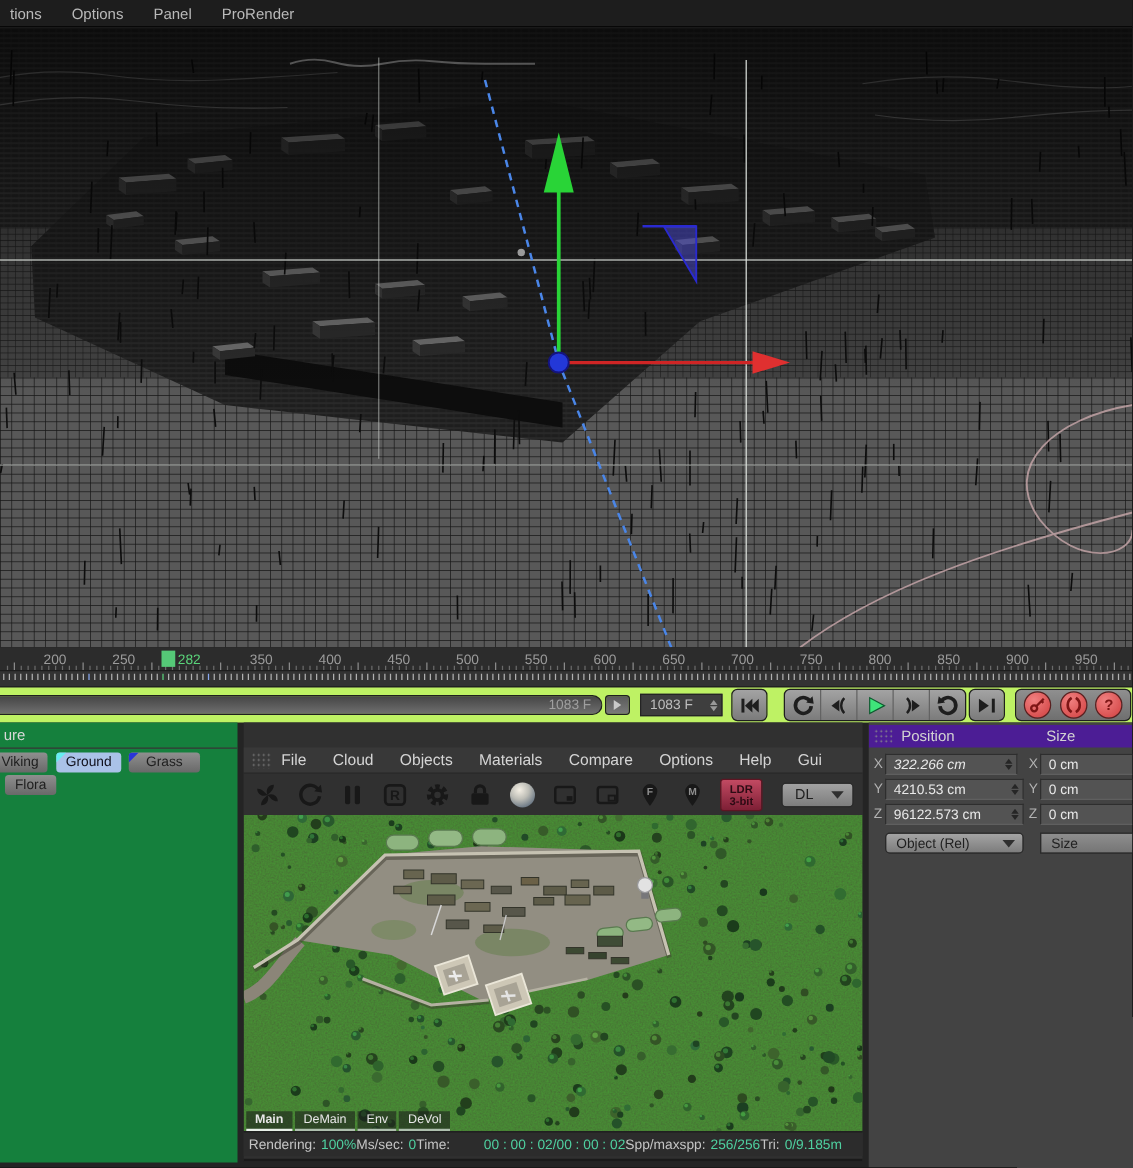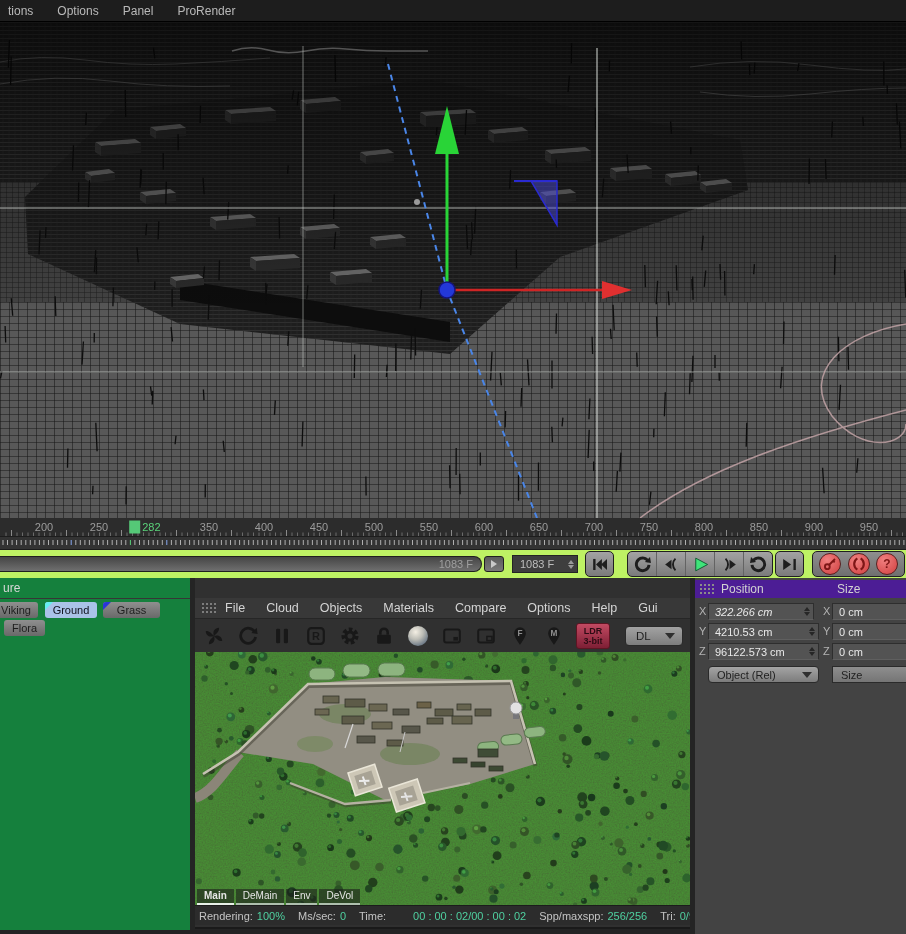--- a/index.html
+++ b/index.html
@@ -67,21 +67,21 @@
   .ldr-badge{width:34px;height:26px;border-radius:3px;background:linear-gradient(#c24a62,#7e1f35);border:1px solid #5e1523;
         color:#2d0b14;font-size:9px;font-weight:bold;display:flex;flex-direction:column;align-items:center;justify-content:center;line-height:10px;box-sizing:border-box;}
   .dl-drop{width:58px;height:20px;border-radius:4px;background:linear-gradient(#a2a2a2,#7d7d7d);border:1px solid #2a2a2a;
         color:#1f1f1f;font-size:11.5px;display:flex;align-items:center;padding-left:10px;box-sizing:border-box;margin-left:4px;}
   .dl-drop i{margin-left:auto;margin-right:7px;width:0;height:0;border-left:5px solid transparent;border-right:5px solid transparent;border-top:6px solid #2f2f2f;}
   .preview{position:absolute;left:0;top:74px;width:495px;height:253px;overflow:hidden;background:#2e4a26;}
   .pv-tabs{position:absolute;left:2px;bottom:0;display:flex;gap:2px;}
   .pv-tab{background:rgba(28,30,28,0.6);color:#e6e6e6;font-size:10px;padding:1px 7px 2px 7px;border-bottom:2px solid #aebfae;}
   .pv-tab.sel{border-bottom-color:#e8f0e8;font-weight:bold;}
   .v-status{position:absolute;left:0;top:327px;width:100%;height:20px;background:#2c2c2c;border-top:1px solid #1c1c1c;
-        display:flex;align-items:center;gap:13px;padding-left:4px;box-sizing:border-box;font-size:11px;white-space:nowrap;overflow:hidden;}
+        display:flex;align-items:center;padding-left:4px;box-sizing:border-box;font-size:11px;white-space:nowrap;overflow:hidden;}
   .v-status .lab{color:#c4c4c4;}
   .v-status .val{color:#4fd0a0;margin-left:4px;}
   
   .pos-panel{position:absolute;left:695px;top:578px;width:211px;height:356px;background:#434343;overflow:hidden;}
   .pos-header{position:absolute;left:0;top:2px;width:100%;height:18px;background:#4c1d95;display:flex;align-items:center;box-sizing:border-box;}
   .pos-grip{width:15px;height:12px;margin-left:4px;margin-right:7px;
         background-image:radial-gradient(#8b8b8b 26%, transparent 30%);background-size:4px 4px;}
   .pos-header .ph-title{color:#d2d2d2;font-size:12px;}
   .pos-header .ph-size{position:absolute;left:142px;color:#d2d2d2;font-size:12px;}
   .pos-row{position:absolute;left:0;width:300px;height:18px;}

